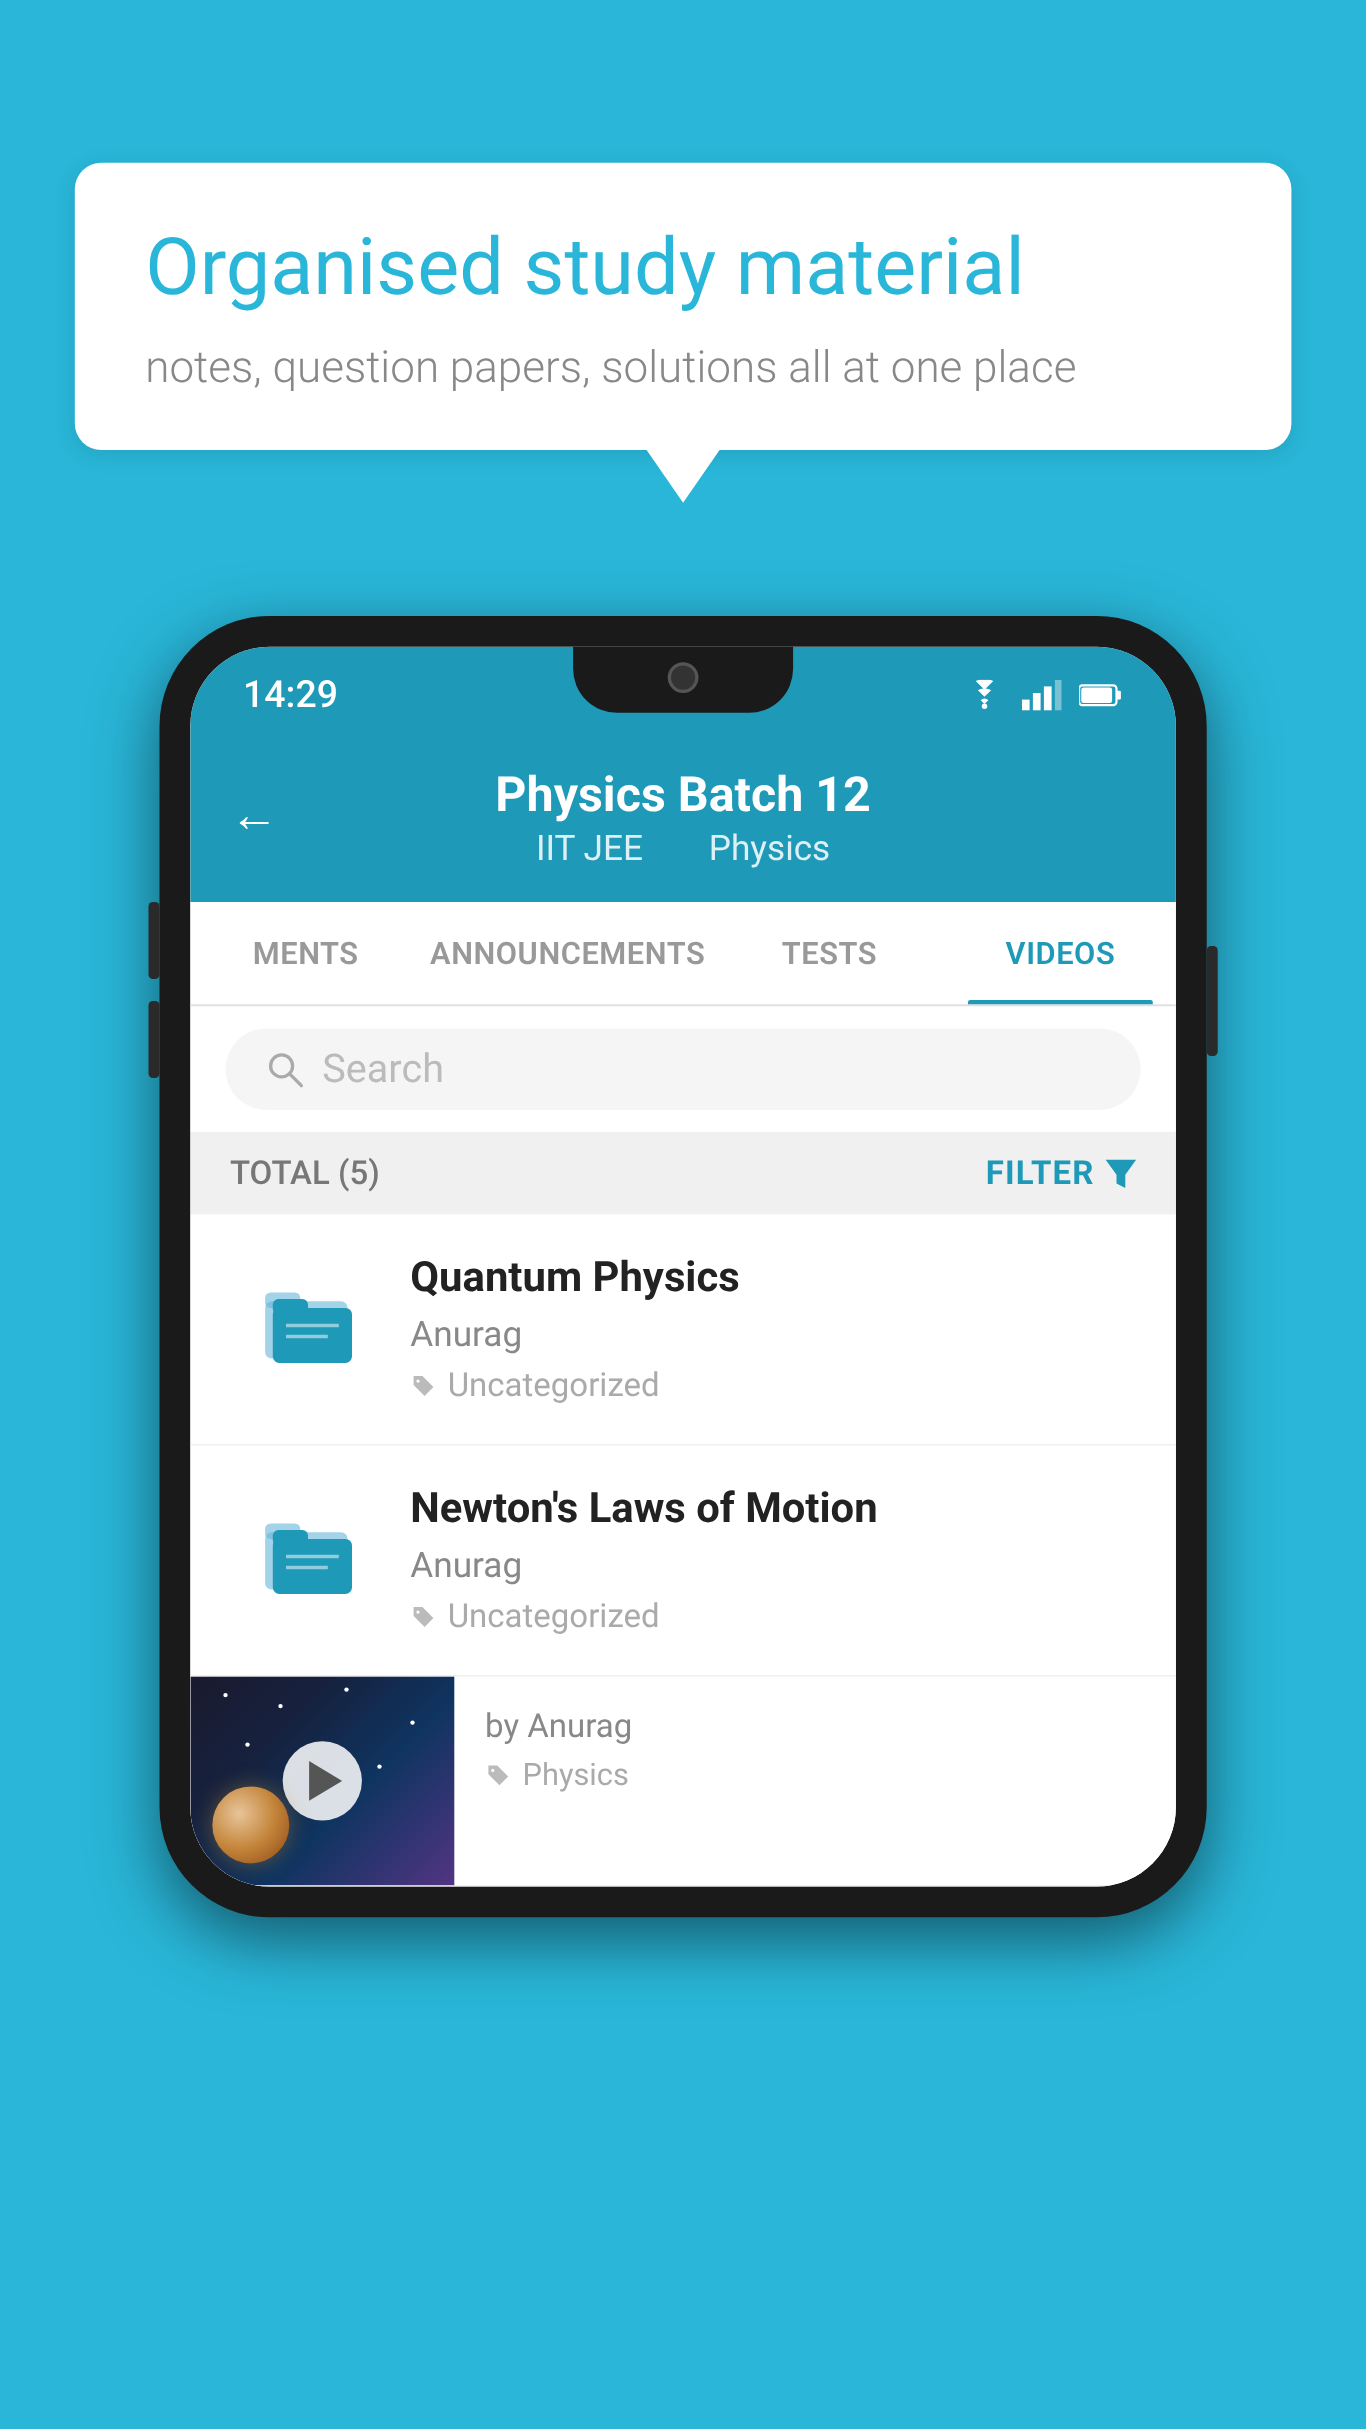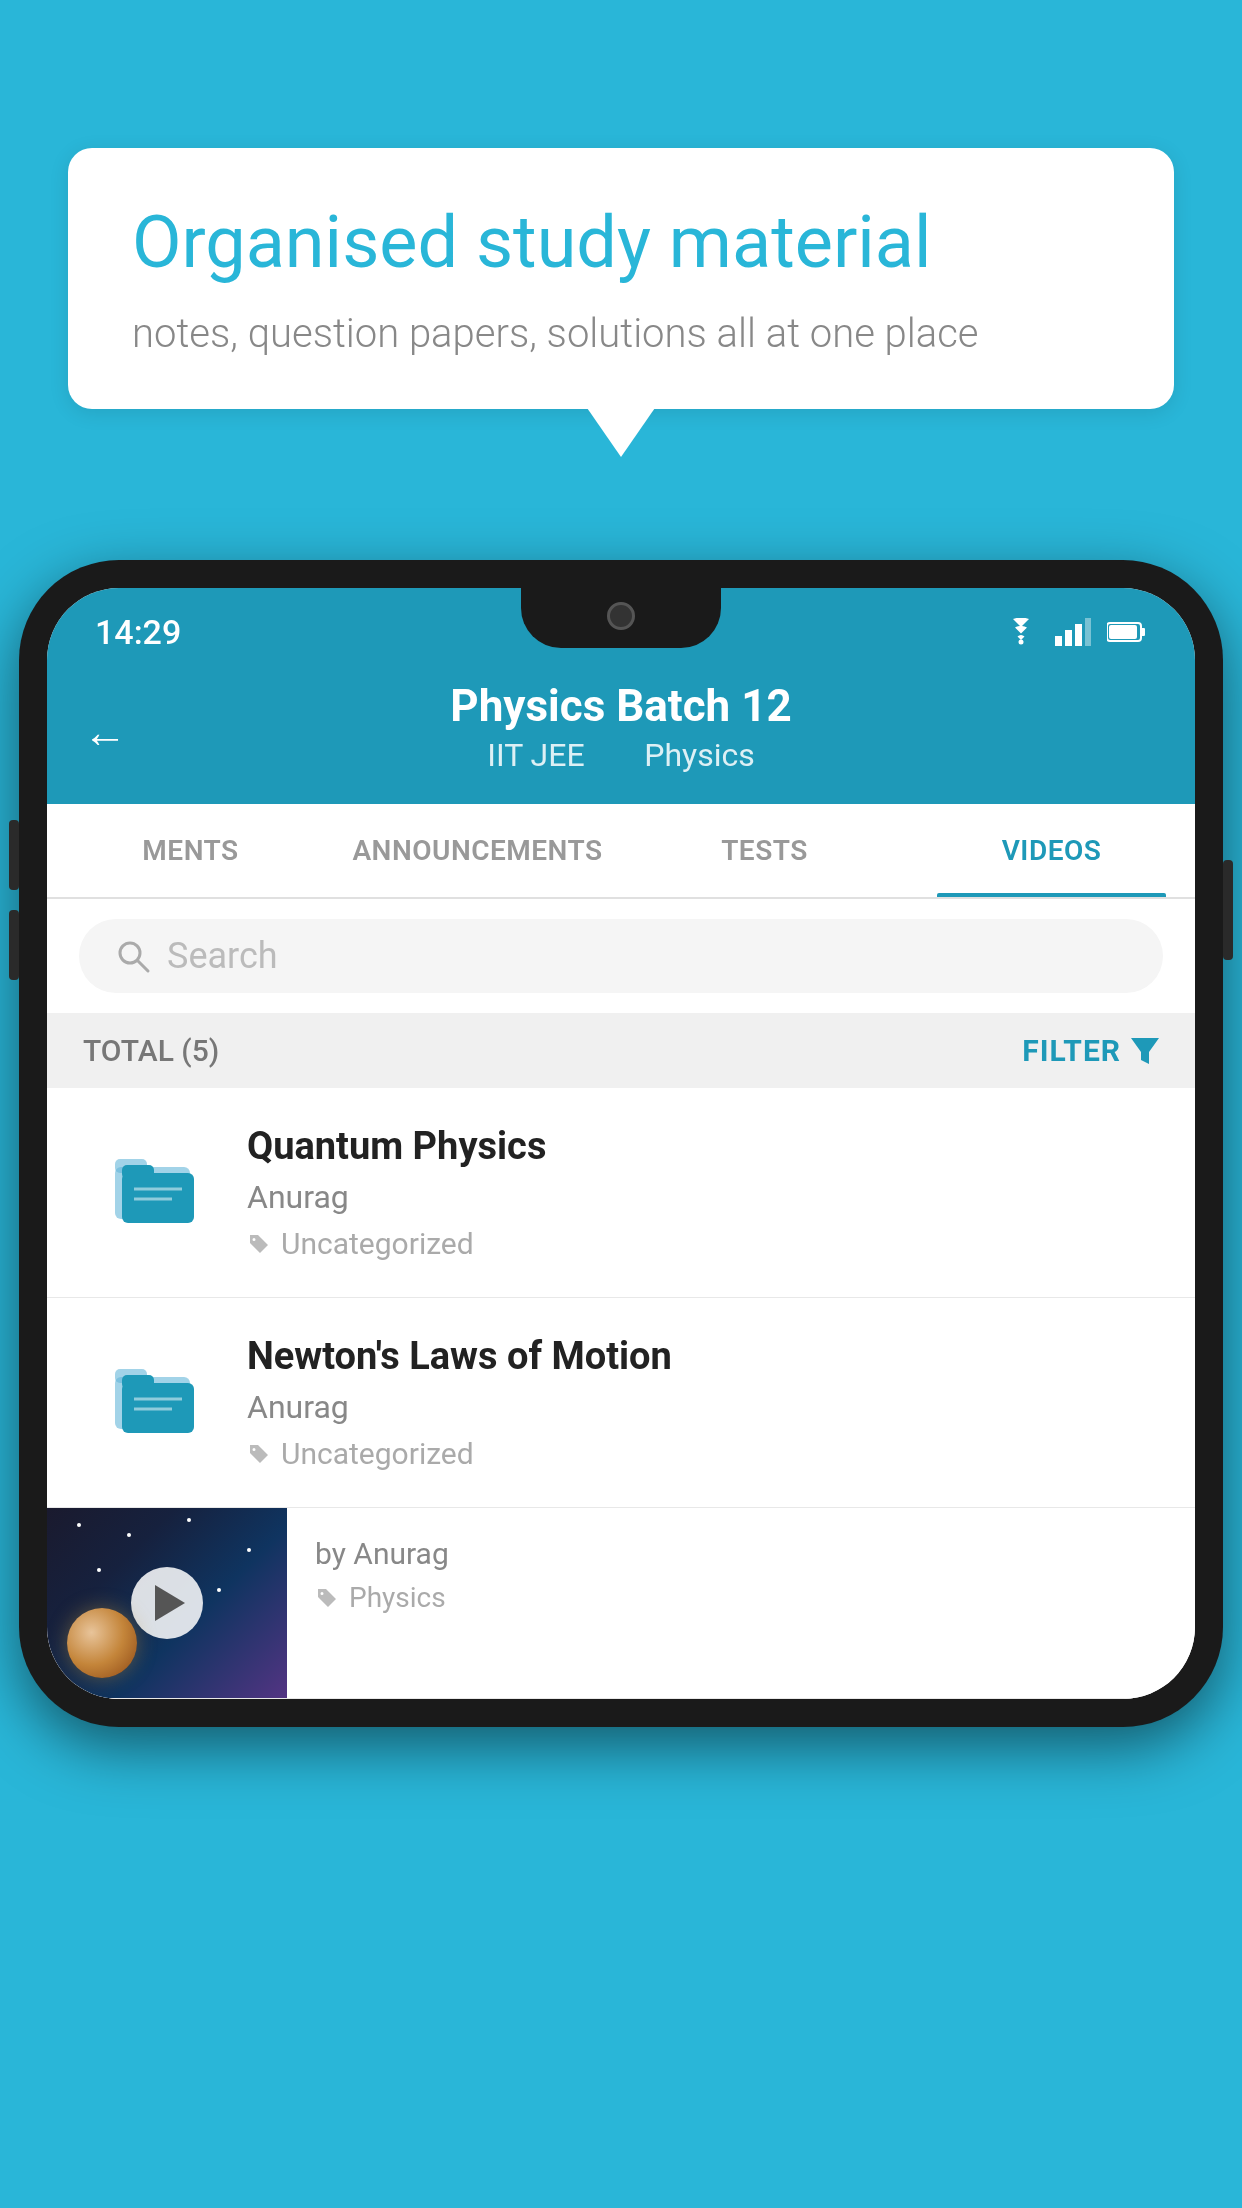--- a/index.html
+++ b/index.html
@@ -55,21 +55,21 @@
       color: #888;
       font-weight: 300;
     }
 
     
     .phone-wrapper {
       position: absolute;
       top: 560px;
       left: 50%;
       transform: translateX(-50%);
-      width: 1204px;
+      width: 952px;
     }
 
     .phone-outer {
       background: #1a1a1a;
       border-radius: 100px;
       padding: 28px;
       box-shadow: 0 20px 60px rgba(0,0,0,0.5);
       position: relative;
     }
 
@@ -143,20 +143,21 @@
       transform: translateY(-50%);
       color: white;
       font-size: 44px;
       cursor: pointer;
     }
 
     .app-header-title {
       color: white;
       font-size: 44px;
       font-weight: 700;
+      margin-top: 16px;
     }
 
     .app-header-subtitle {
       color: rgba(255,255,255,0.85);
       font-size: 32px;
       margin-top: 4px;
     }
 
     .app-header-subtitle span {
       margin: 0 10px;

